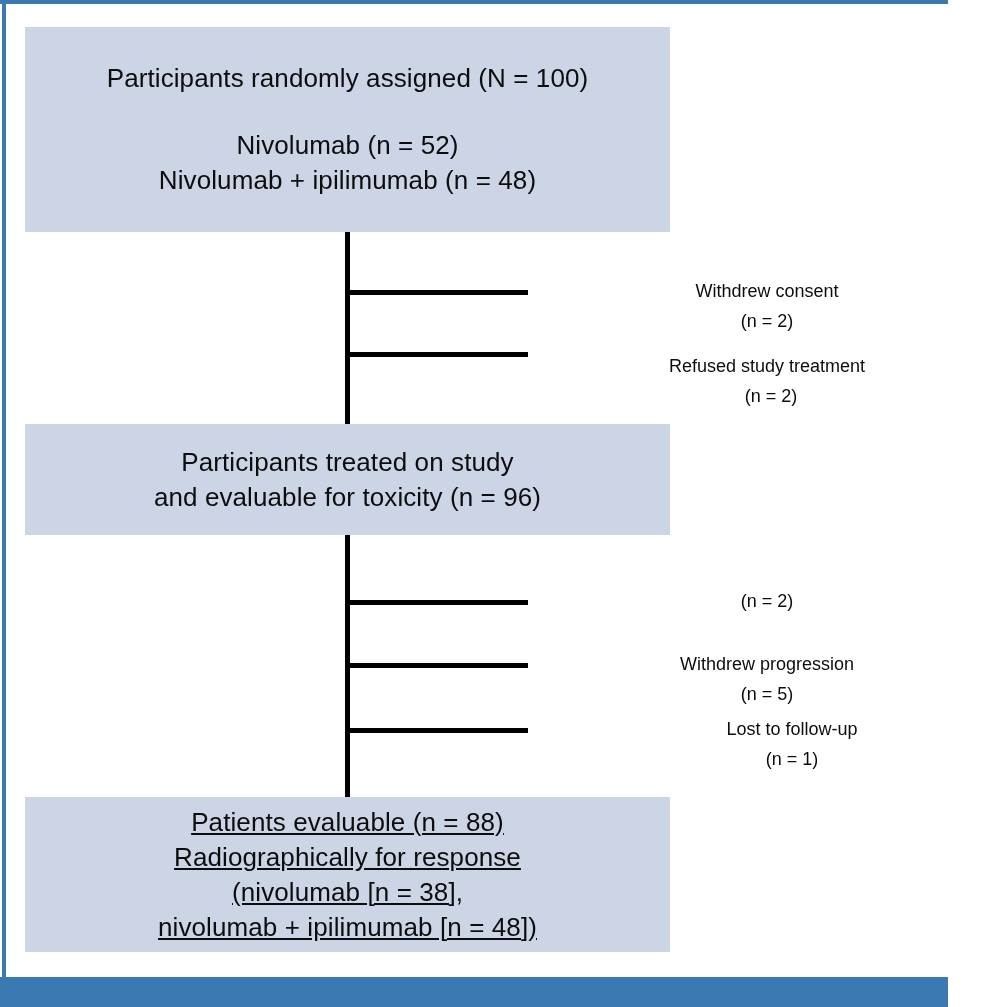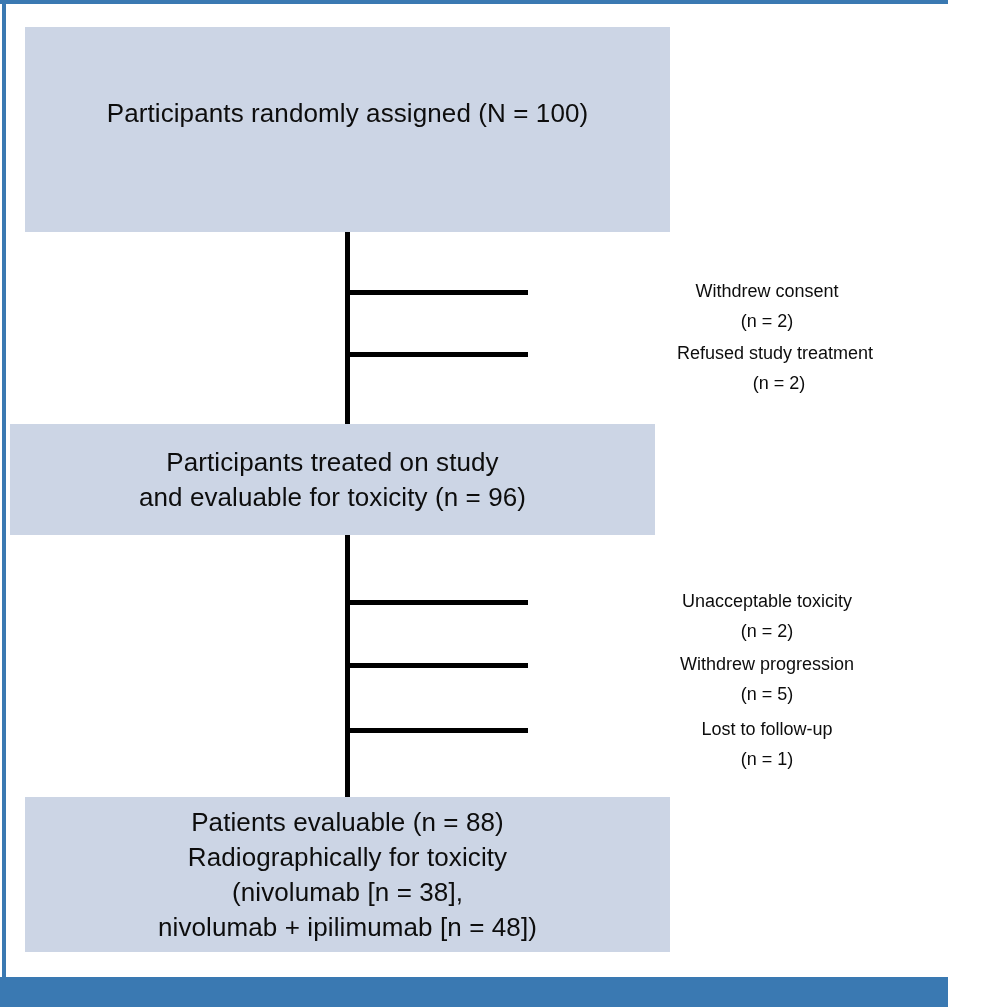--- a/index.html
+++ b/index.html
@@ -58,22 +58,22 @@
     white-space: nowrap;
     font-size: 26px;
     line-height: 35px;
     letter-spacing: 0.1px;
   }
   .spacer-line {
     height: 32px;
   }
 
   #box-top    { left: 25px;  top: 27px;  width: 645px; height: 205px; }
-  #box-mid    { left: 10px;  top: 424px; width: 645px; height: 111px; }
-  #box-bottom { left: 25px;  top: 797px; width: 645px; height: 155px; }
+  #box-mid    { left: 25px;  top: 424px; width: 645px; height: 111px; }
+  #box-bottom { left: 25px;  top: 797px; width: 645px; height: 155px; text-decoration: underline; }
 
   
   .vline {
     position: absolute;
     width: 5px;
     background: #000000;
     left: 345px;
   }
   #vline-1 { top: 232px; height: 192px; }
   #vline-2 { top: 535px; height: 262px; }
@@ -112,61 +112,62 @@
 <div id="canvas">
 
   <div class="frame-top"></div>
   <div class="frame-left"></div>
   <div class="frame-right"></div>
   <div class="frame-bottom-bar"></div>
 
   <div class="flow-box" id="box-top">
     <div class="line">Participants randomly assigned (N = 100)</div>
     <div class="line spacer-line"></div>
+    <div class="line">Nivolumab (n = 52)</div>
+    <div class="line">Nivolumab + ipilimumab (n = 48)</div>
   </div>
 
   <div class="vline" id="vline-1"></div>
   <div class="hline" style="top:290px;"></div>
   <div class="hline" style="top:352px;"></div>
 
   <div class="exit-label" style="top:276px;">
     <span class="txt">Withdrew consent</span>
     <span class="cnt">(n = 2)</span>
   </div>
 
-  <div class="exit-label tight" style="top:338px;margin-left:8px;">
+  <div class="exit-label tight" style="top:351px;">
     <span class="txt">Refused study treatment</span>
     <span class="cnt">(n = 2)</span>
   </div>
 
   <div class="flow-box" id="box-mid">
     <div class="line">Participants treated on study</div>
     <div class="line">and evaluable for toxicity (n = 96)</div>
   </div>
 
   <div class="vline" id="vline-2"></div>
   <div class="hline" style="top:600px;"></div>
   <div class="hline" style="top:663px;"></div>
   <div class="hline" style="top:728px;"></div>
 
   <div class="exit-label" style="top:586px;">
-    <span class="txt">Unacceptable toxicity</span>
     <span class="cnt">(n = 2)</span>
   </div>
 
   <div class="exit-label" style="top:649px;">
     <span class="txt">Withdrew progression</span>
     <span class="cnt">(n = 5)</span>
   </div>
 
-  <div class="exit-label" style="top:714px;">
+  <div class="exit-label" style="top:714px;margin-left:25px;">
     <span class="txt">Lost to follow-up</span>
     <span class="cnt">(n = 1)</span>
   </div>
 
   <div class="flow-box" id="box-bottom">
     <div class="line">Patients evaluable (n = 88)</div>
-    <div class="line">Radiographically for toxicity</div>
+    <div class="line">Radiographically for response</div>
     <div class="line">(nivolumab [n = 38],</div>
     <div class="line">nivolumab + ipilimumab [n = 48])</div>
   </div>
 
 </div>
 
 </body></html>

